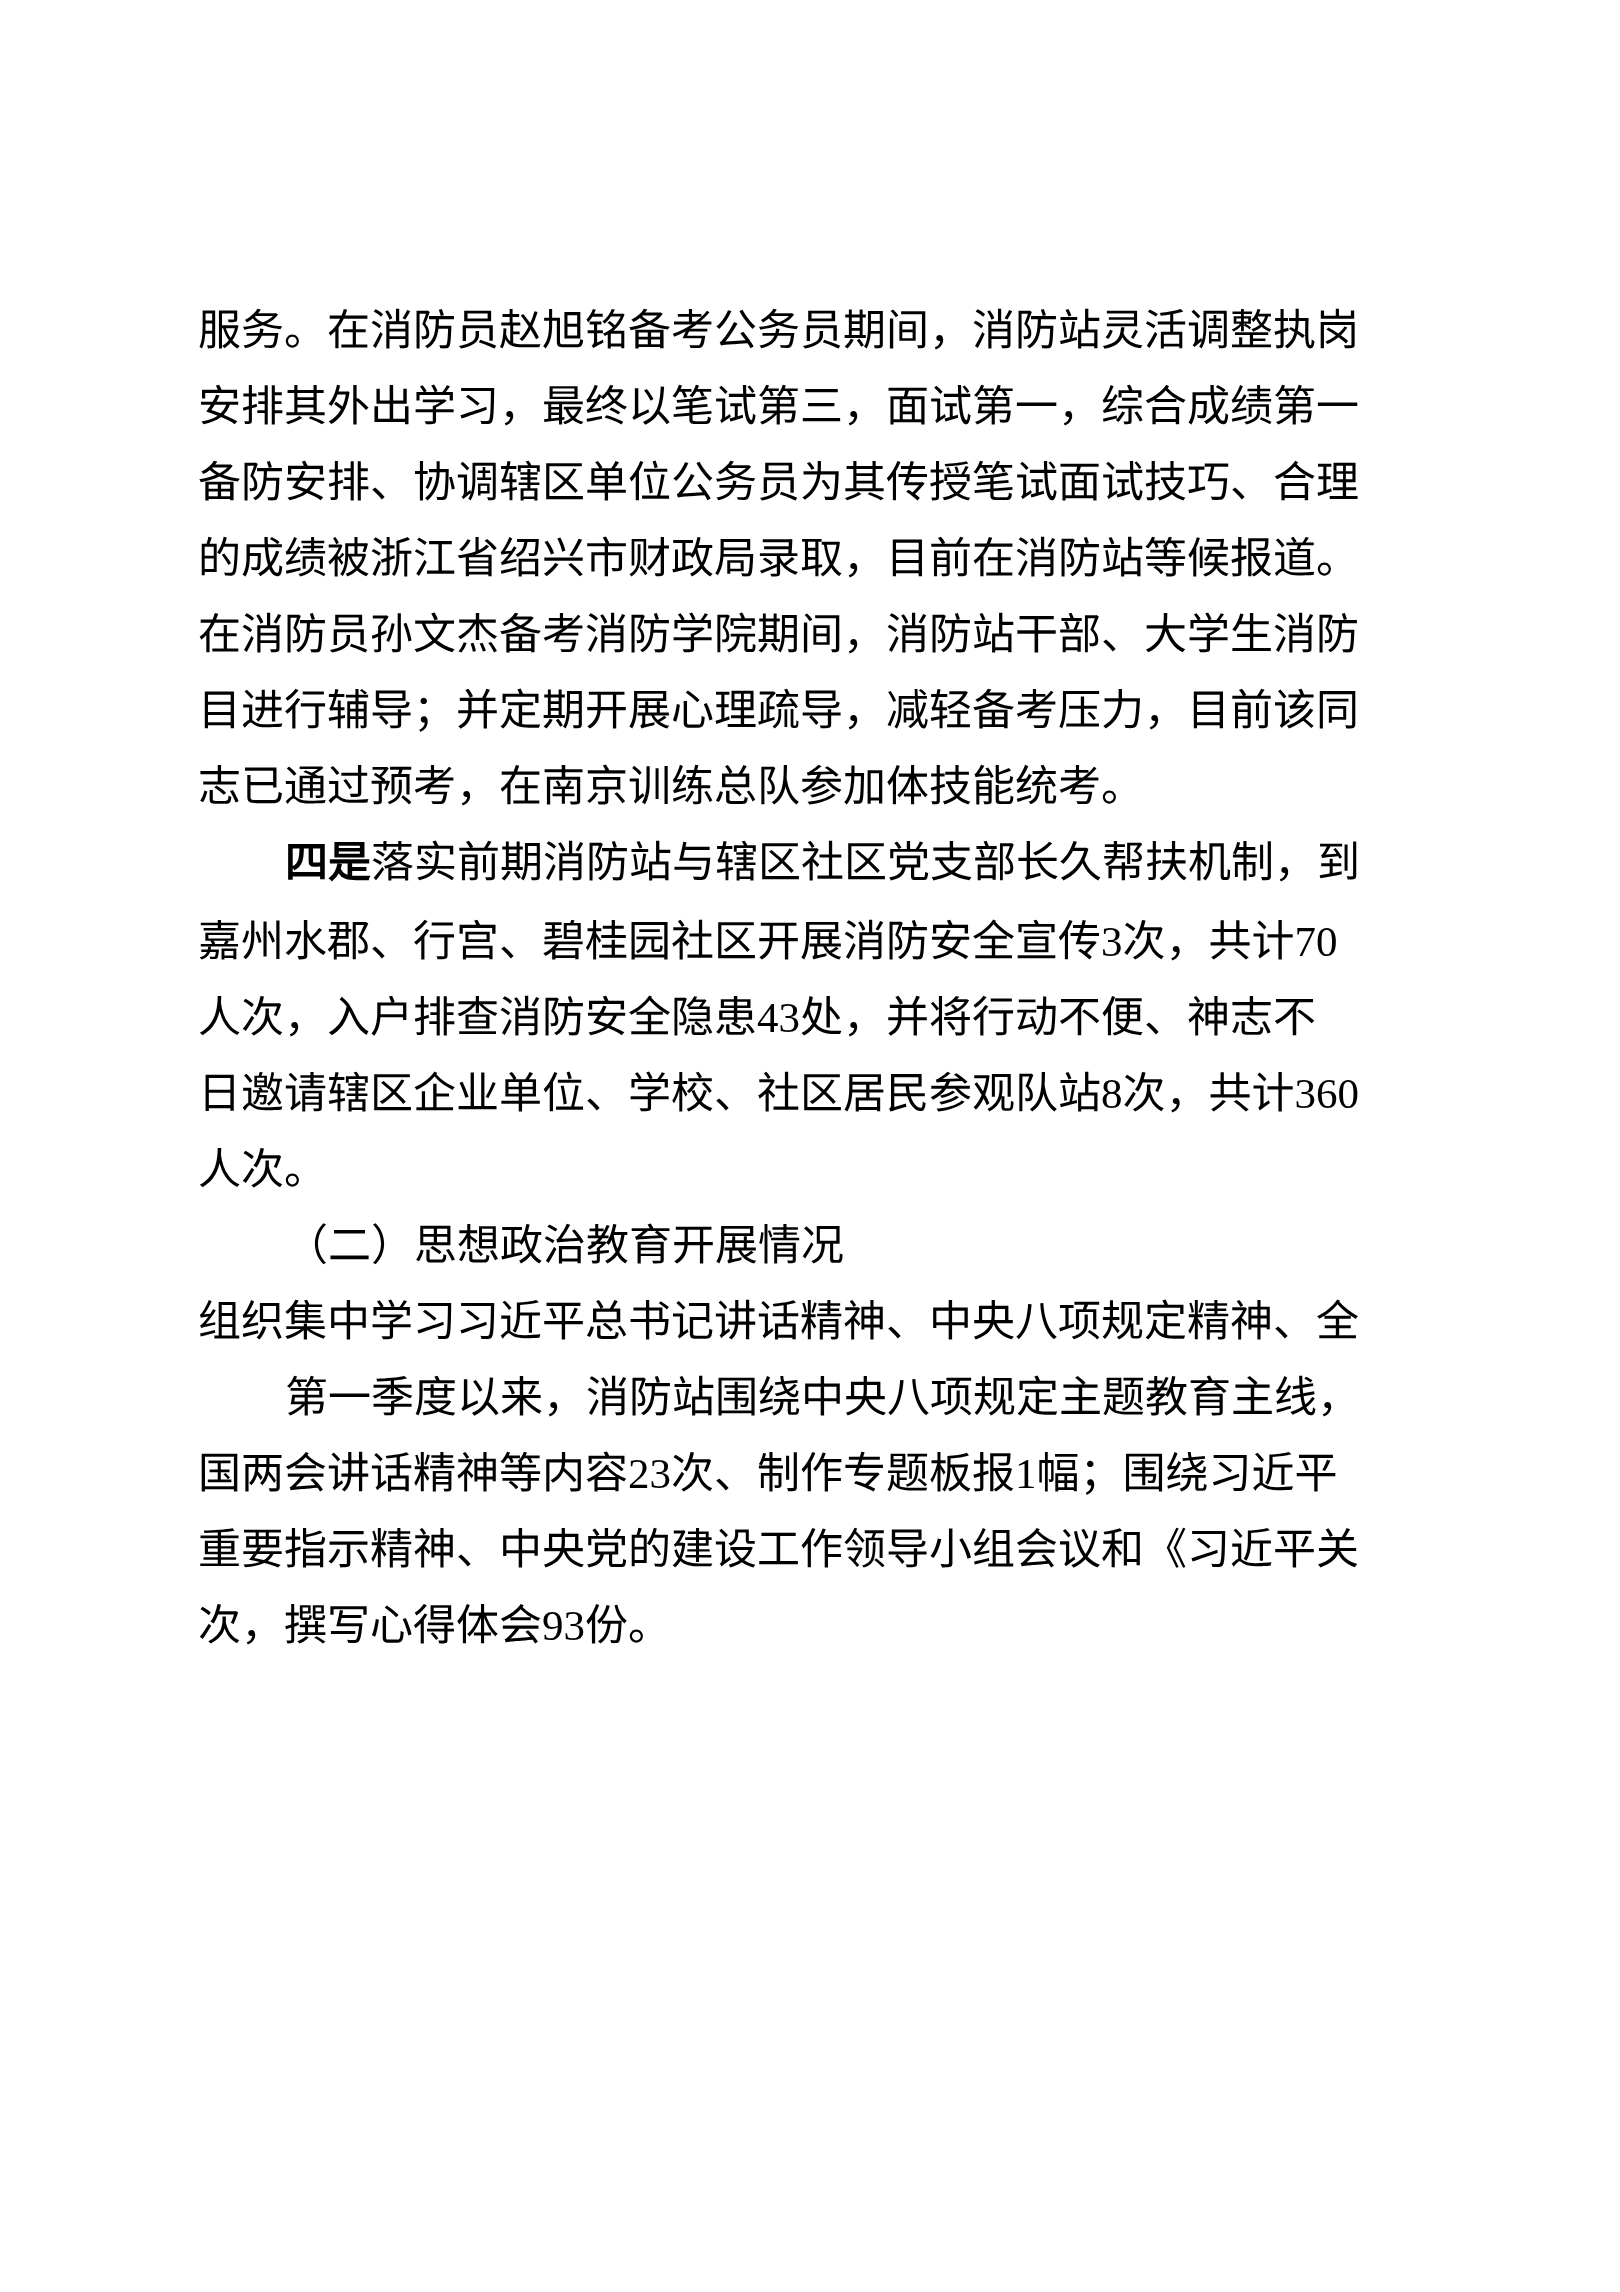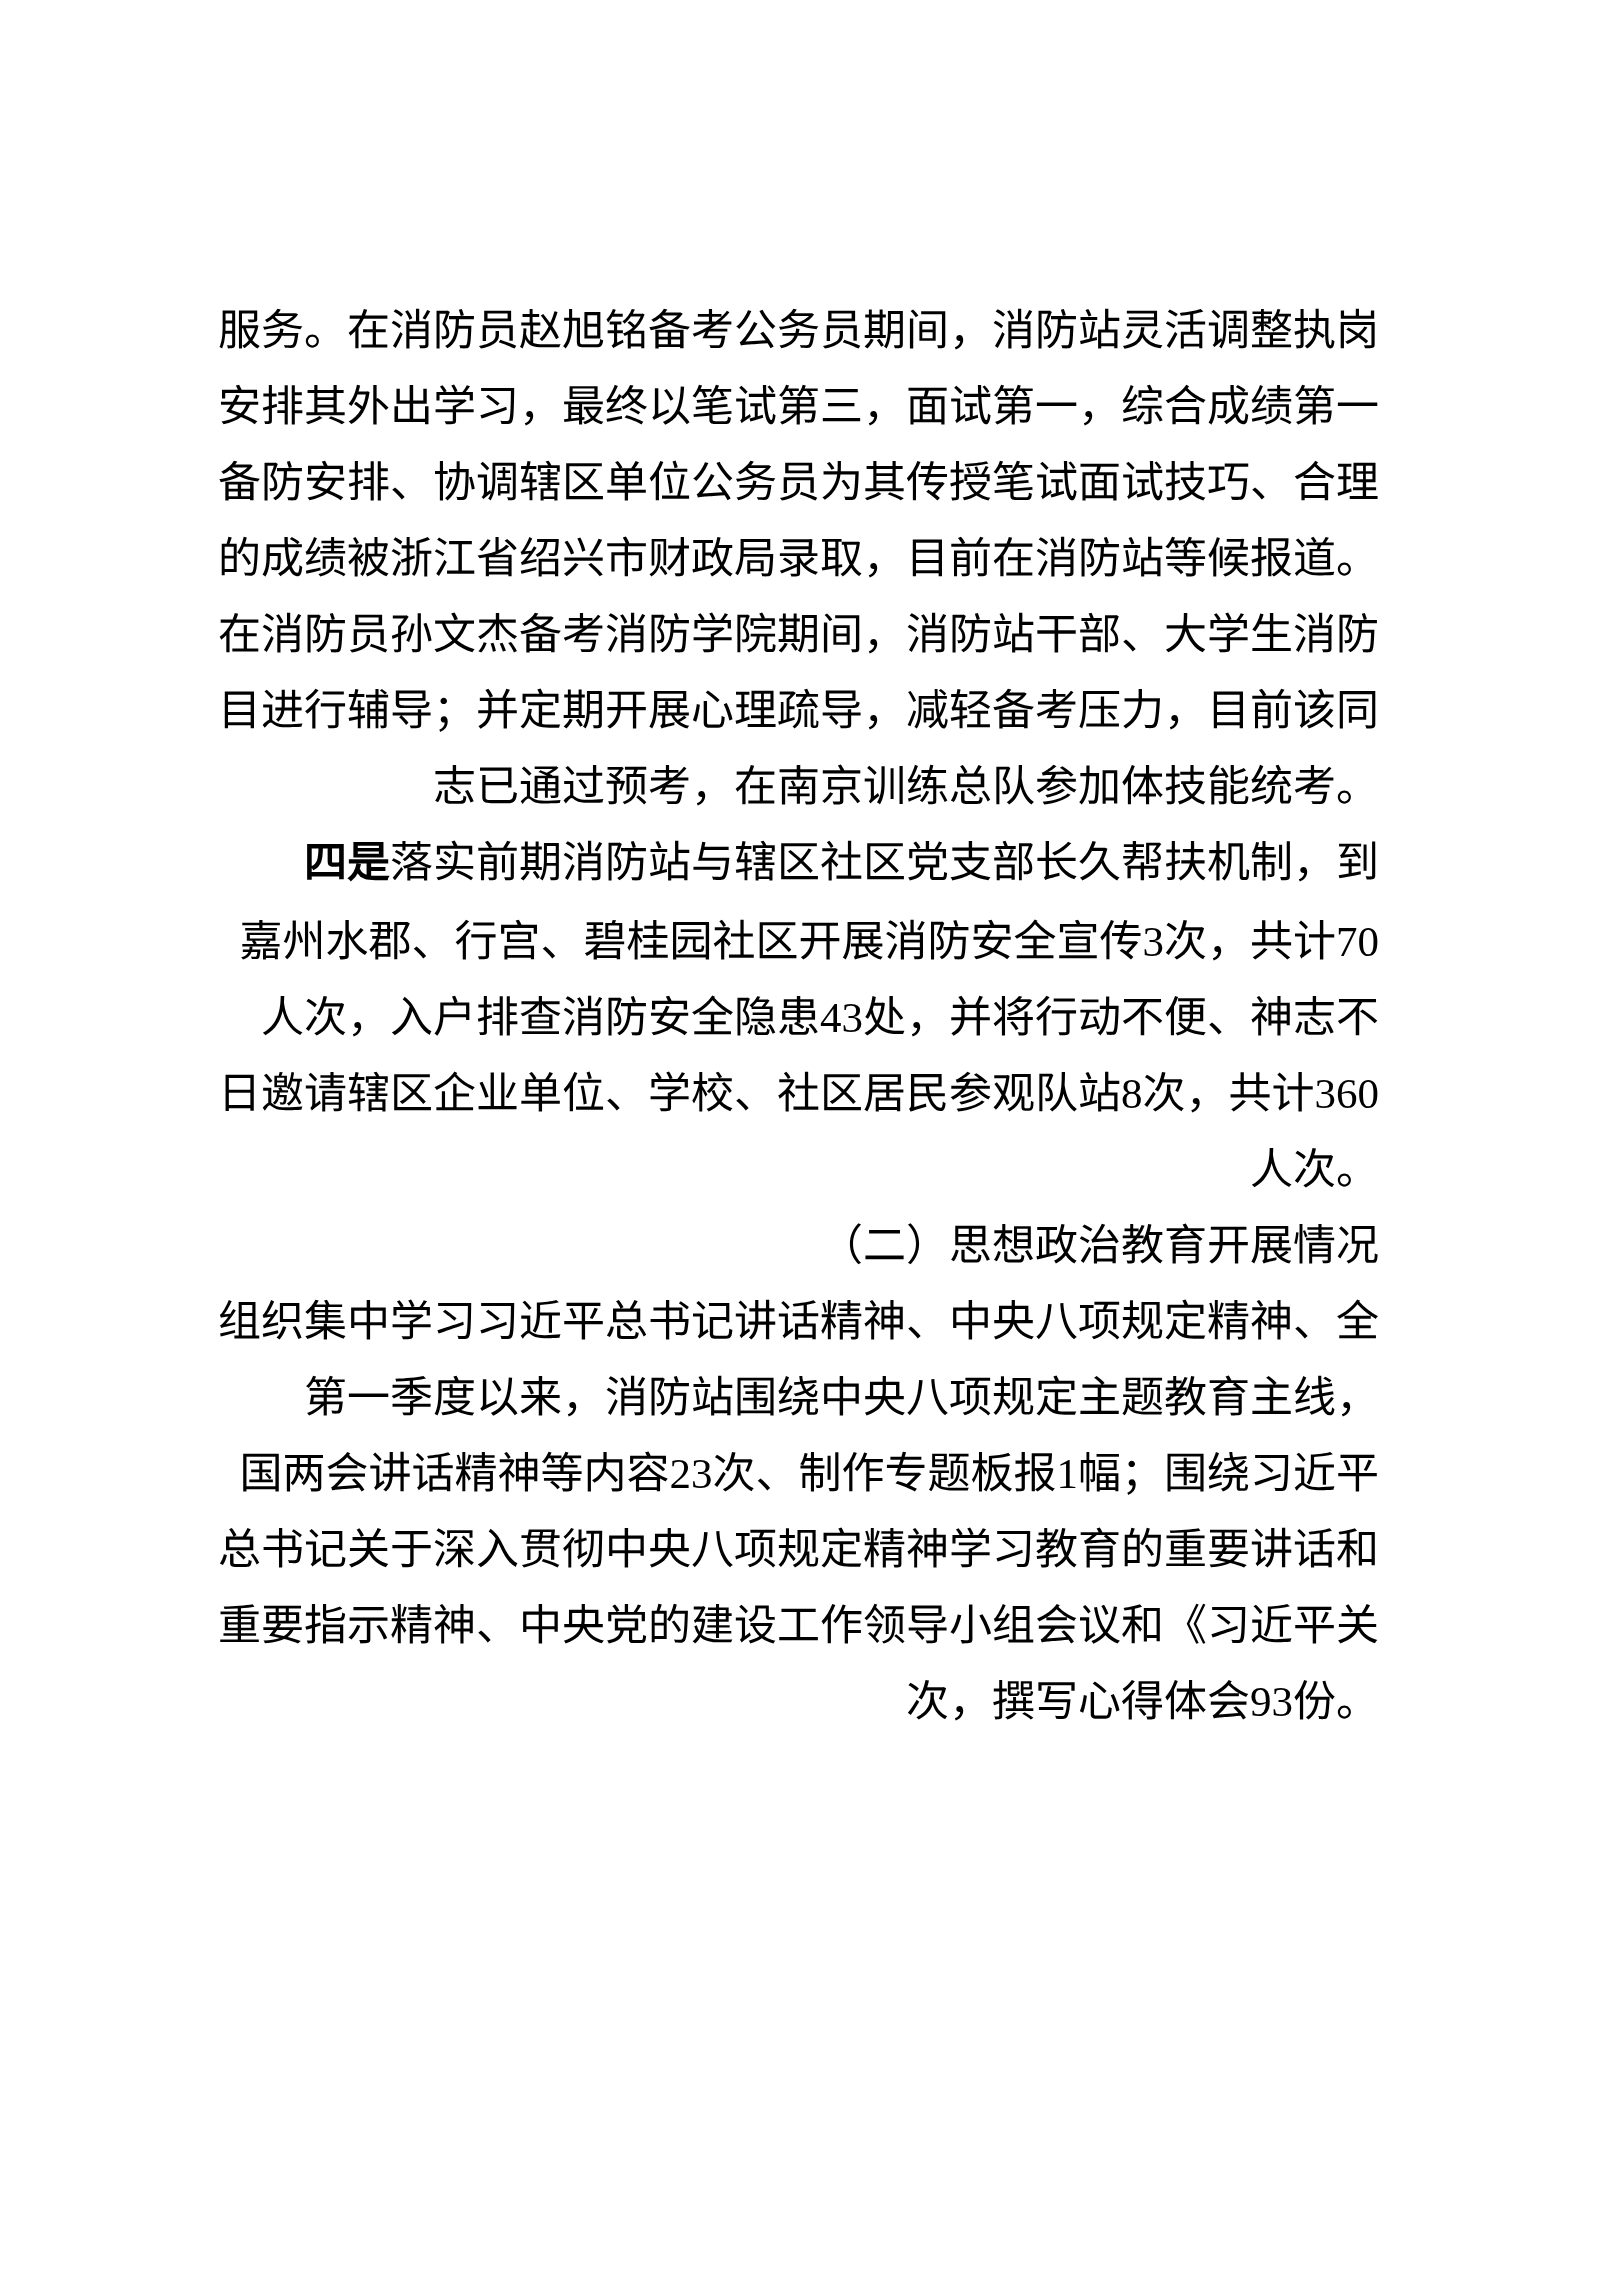--- a/index.html
+++ b/index.html
@@ -11,24 +11,23 @@
     position: relative;
     width: 1620px;
     height: 2293px;
     background: #ffffff;
     overflow: hidden;
     color: #000000;
     font-family: "Liberation Serif", serif;
   }
   .doc {
     position: absolute;
-    left: 207px;
+    left: 198px;
     top: 293px;
     width: 1172px;
-    text-align: right;
   }
   .line {
     font-size: 43px;
     line-height: 76px;
     white-space: nowrap;
     letter-spacing: 0;
   }
   .indent {
     text-indent: 87px;
   }
@@ -63,20 +62,19 @@
     </section>
 
     <section>
       <div class="line indent">（二）思想政治教育开展情况</div>
     </section>
 
     <section>
       <div class="line">组织集中学习习近平总书记讲话精神、中央八项规定精神、全</div>
       <div class="line indent">第一季度以来，消防站围绕中央八项规定主题教育主线，</div>
       <div class="line">国两会讲话精神等内容23次、制作专题板报1幅；围绕习近平</div>
-      <div class="line">总书记关于深入贯彻中央八项规定精神学习教育的重要讲话和</div>
       <div class="line">重要指示精神、中央党的建设工作领导小组会议和《习近平关</div>
       <div class="line">次，撰写心得体会93份。</div>
     </section>
 
   </div>
 </div>
 
 
 </body></html>

